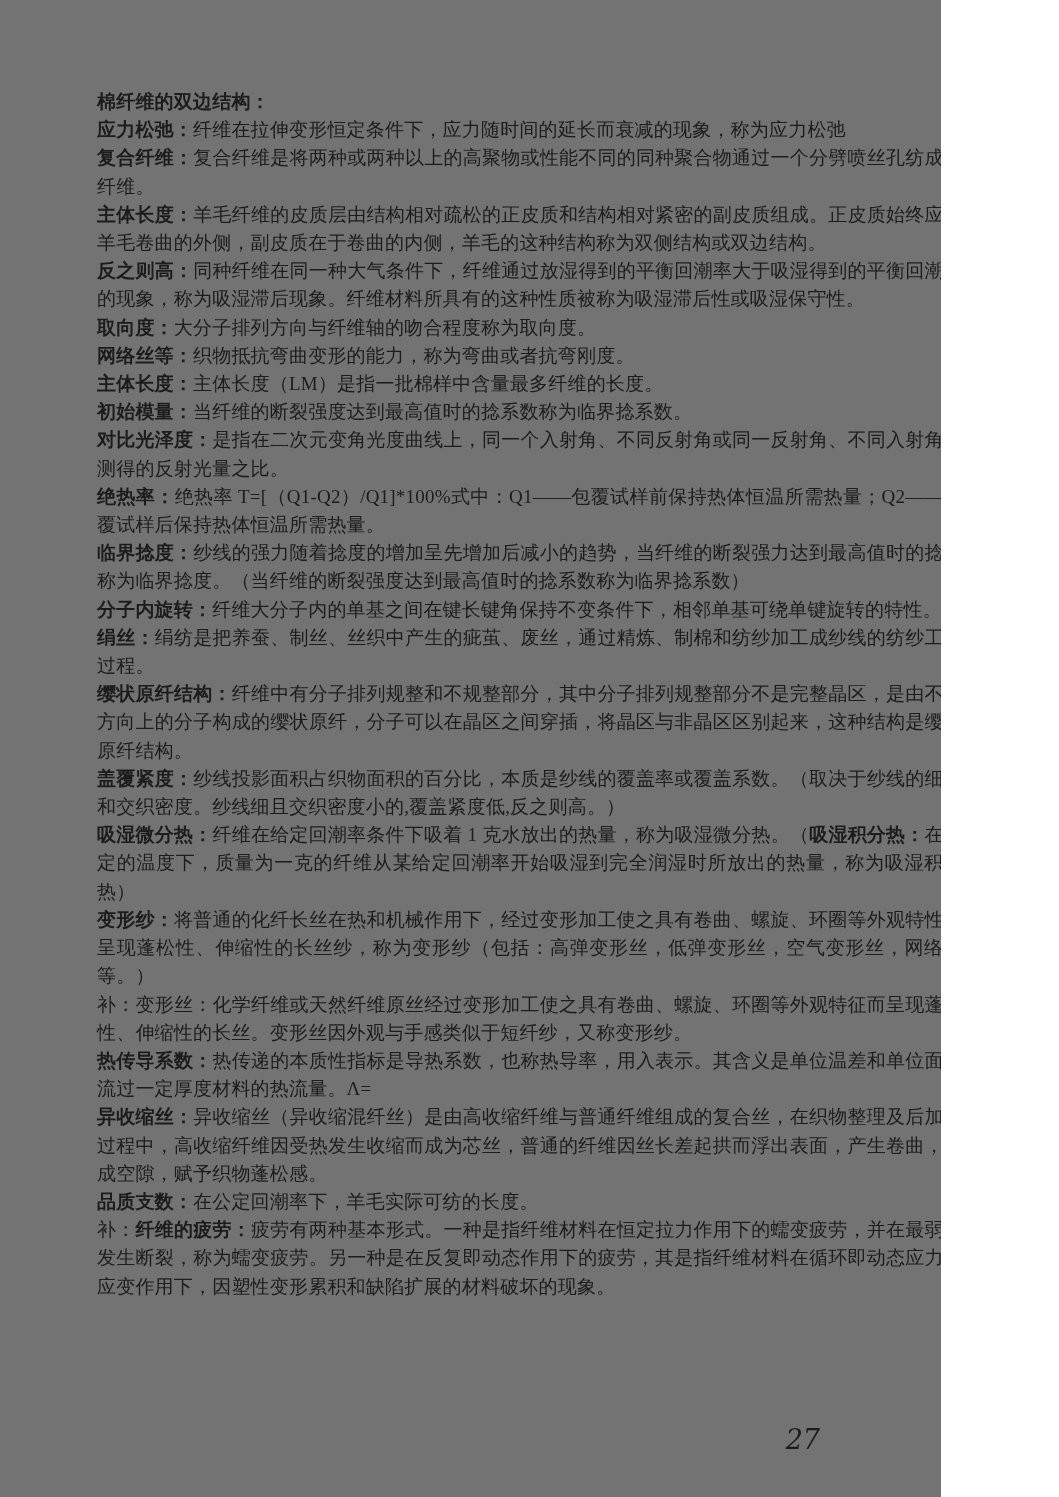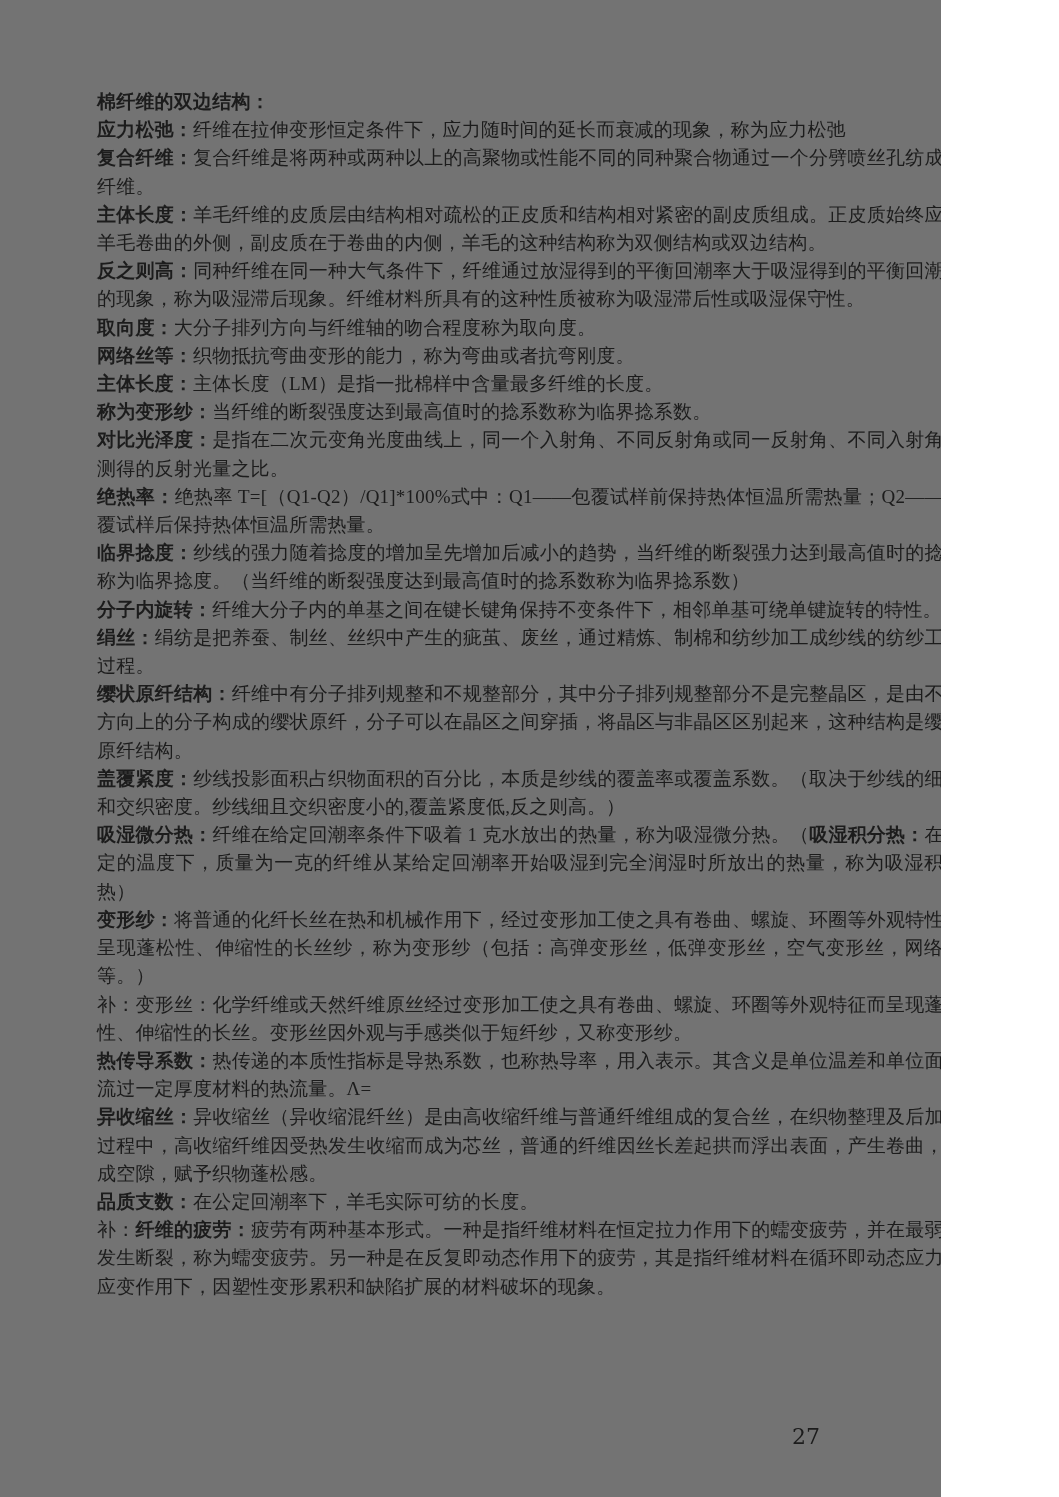--- a/index.html
+++ b/index.html
@@ -31,39 +31,40 @@
     margin: 0;
     padding: 0;
   }
   .bold {
     font-weight: bold;
   }
   .page-number {
     position: absolute;
     top: 1424px;
     right: 121px;
-    font-size: 22px;
+    font-size: 27px;
     color: #1c1c1c;
     font-family: "DejaVu Serif", serif;
+    font-style: italic;
   }
 </style>
 </head>
 <body>
 
 <div class="page">
   <div class="content">
       <p class="para"><span class="bold">棉纤维的双边结构：</span></p>
       <p class="para"><span class="bold">应力松弛：</span><span>纤维在拉伸变形恒定条件下，应力随时间的延长而衰减的现象，称为应力松弛</span></p>
       <p class="para"><span class="bold">复合纤维：</span><span>复合纤维是将两种或两种以上的高聚物或性能不同的同种聚合物通过一个分劈喷丝孔纺成的纤维。</span></p>
       <p class="para"><span class="bold">主体长度：</span><span>羊毛纤维的皮质层由结构相对疏松的正皮质和结构相对紧密的副皮质组成。正皮质始终应于羊毛卷曲的外侧，副皮质在于卷曲的内侧，羊毛的这种结构称为双侧结构或双边结构。</span></p>
       <p class="para"><span class="bold">反之则高：</span><span>同种纤维在同一种大气条件下，纤维通过放湿得到的平衡回潮率大于吸湿得到的平衡回潮率的现象，称为吸湿滞后现象。纤维材料所具有的这种性质被称为吸湿滞后性或吸湿保守性。</span></p>
       <p class="para"><span class="bold">取向度：</span><span>大分子排列方向与纤维轴的吻合程度称为取向度。</span></p>
       <p class="para"><span class="bold">网络丝等：</span><span>织物抵抗弯曲变形的能力，称为弯曲或者抗弯刚度。</span></p>
       <p class="para"><span class="bold">主体长度：</span><span>主体长度（LM）是指一批棉样中含量最多纤维的长度。</span></p>
-      <p class="para"><span class="bold">称为变形纱：</span><span>当纤维的断裂强度达到最高值时的捻系数称为临界捻系数。</span></p>
+      <p class="para"><span class="bold">初始模量：</span><span>当纤维的断裂强度达到最高值时的捻系数称为临界捻系数。</span></p>
       <p class="para"><span class="bold">对比光泽度：</span><span>是指在二次元变角光度曲线上，同一个入射角、不同反射角或同一反射角、不同入射角时测得的反射光量之比。</span></p>
       <p class="para"><span class="bold">绝热率：</span><span>绝热率 T=[（Q1-Q2）/Q1]*100%式中：Q1——包覆试样前保持热体恒温所需热量；Q2——包覆试样后保持热体恒温所需热量。</span></p>
       <p class="para"><span class="bold">临界捻度：</span><span>纱线的强力随着捻度的增加呈先增加后减小的趋势，当纤维的断裂强力达到最高值时的捻度称为临界捻度。（当纤维的断裂强度达到最高值时的捻系数称为临界捻系数）</span></p>
       <p class="para"><span class="bold">分子内旋转：</span><span>纤维大分子内的单基之间在键长键角保持不变条件下，相邻单基可绕单键旋转的特性。</span></p>
       <p class="para"><span class="bold">绢丝：</span><span>绢纺是把养蚕、制丝、丝织中产生的疵茧、废丝，通过精炼、制棉和纺纱加工成纱线的纺纱工艺过程。</span></p>
       <p class="para"><span class="bold">缨状原纤结构：</span><span>纤维中有分子排列规整和不规整部分，其中分子排列规整部分不是完整晶区，是由不同方向上的分子构成的缨状原纤，分子可以在晶区之间穿插，将晶区与非晶区区别起来，这种结构是缨状原纤结构。</span></p>
       <p class="para"><span class="bold">盖覆紧度：</span><span>纱线投影面积占织物面积的百分比，本质是纱线的覆盖率或覆盖系数。（取决于纱线的细度和交织密度。纱线细且交织密度小的,覆盖紧度低,反之则高。）</span></p>
       <p class="para"><span class="bold">吸湿微分热：</span><span>纤维在给定回潮率条件下吸着 1 克水放出的热量，称为吸湿微分热。（</span><span class="bold">吸湿积分热：</span><span>在一定的温度下，质量为一克的纤维从某给定回潮率开始吸湿到完全润湿时所放出的热量，称为吸湿积分热）</span></p>
       <p class="para"><span class="bold">变形纱：</span><span>将普通的化纤长丝在热和机械作用下，经过变形加工使之具有卷曲、螺旋、环圈等外观特性而呈现蓬松性、伸缩性的长丝纱，称为变形纱（包括：高弹变形丝，低弹变形丝，空气变形丝，网络丝等。）</span></p>
       <p class="para"><span>补：变形丝：化学纤维或天然纤维原丝经过变形加工使之具有卷曲、螺旋、环圈等外观特征而呈现蓬松性、伸缩性的长丝。变形丝因外观与手感类似于短纤纱，又称变形纱。</span></p>

